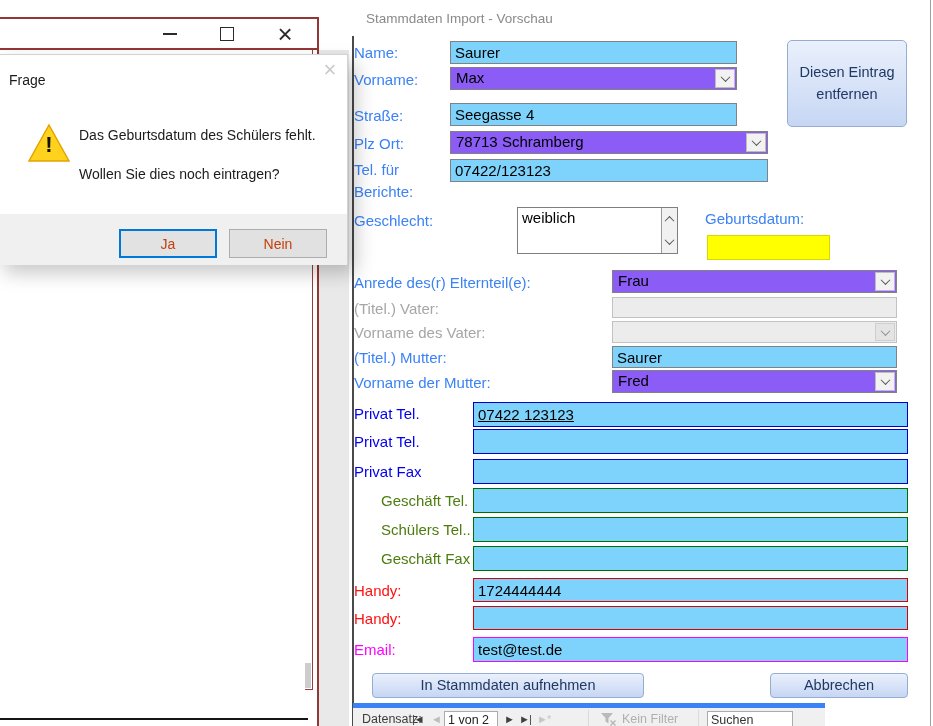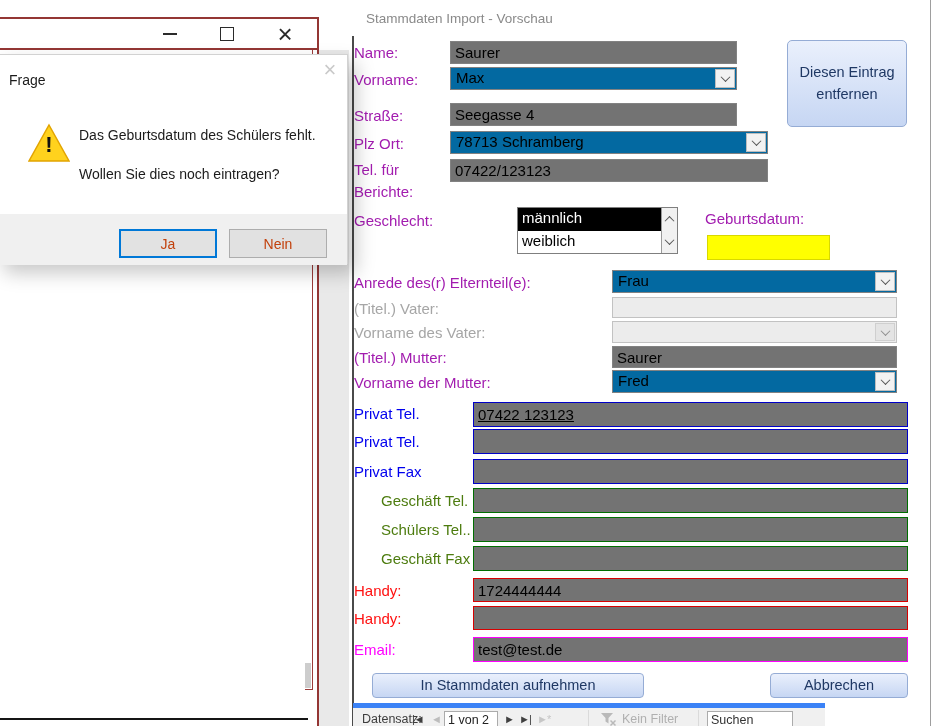--- a/index.html
+++ b/index.html
@@ -24,29 +24,29 @@
 
   
   #gap-strip{position:absolute;left:319px;top:50px;width:33px;height:676px;background:#e9e9e9;}
 
   
   #panel-bg{position:absolute;left:349px;top:0;width:584px;height:726px;background:#ffffff;}
   #panel-lborder{position:absolute;left:352px;top:36px;width:2px;height:690px;background:#4a4a4a;}
   #panel-rborder{position:absolute;left:930px;top:0;width:1px;height:726px;background:#9e9e9e;}
   #panel-title{position:absolute;left:366px;top:11px;font-size:13.5px;color:#8a8a8a;white-space:nowrap;}
 
-  .lbl{position:absolute;font-size:15px;color:#a21caf;white-space:nowrap;}
+  .lbl{position:absolute;font-size:15px;color:#3b82f6;white-space:nowrap;}
   .lbl.dim{color:#a6a6a6;}
   .lbl.wrap{white-space:normal;width:96px;line-height:1.45;}
 
-  input.field{position:absolute;border:1px solid #828282;background:#737373;padding:0 4px;
+  input.field{position:absolute;border:1px solid #828282;background:#7dd3fc;padding:0 4px;
               font-family:inherit;font-size:15px;color:#000;outline:none;}
   input.field:disabled,.dis{background:#ececec;border-color:#c2c2c2;color:#555;}
 
-  .combo{position:absolute;border:1px solid #828282;background:#0369a1;}
+  .combo{position:absolute;border:1px solid #828282;background:#8b5cf6;}
   .combo .combo-text{position:absolute;left:5px;top:1px;font-size:15px;white-space:nowrap;}
   .combo .combo-btn{position:absolute;right:1px;top:1px;bottom:1px;width:20px;background:#f2f2f2;
                     border:1px solid #bdbdbd;display:flex;align-items:center;justify-content:center;}
   .combo.disabled{background:#ececec;border-color:#c2c2c2;}
   .combo.disabled .combo-btn{background:#e4e4e4;border-color:#cfcfcf;}
   .chev{display:block;width:7px;height:7px;border-right:1.4px solid #565656;border-bottom:1.4px solid #565656;}
   .chev.down{transform:rotate(45deg) translate(-1px,-1px);}
   .chev.up{transform:rotate(-135deg) translate(-1px,-1px);}
   .combo.disabled .chev{border-color:#909090;}
 
@@ -179,21 +179,20 @@
         <i class="chev down"></i>
       </span>
   </div>
 
   <div class="lbl wrap" id="l-tel">Tel. für Berichte:</div>
   <input class="field" id="f-tel" value="07422/123123" style="">
 
   <div class="lbl" id="l-geschlecht">Geschlecht:</div>
   <div id="listbox">
     <div class="opts">
-      <div class="opt selected">männlich</div>
       <div class="opt">weiblich</div>
     </div>
     <div class="sb">
       <div class="cell">
           <i class="chev up"></i>
         </div>
       <div class="cell">
           <i class="chev down"></i>
         </div>
     </div>

